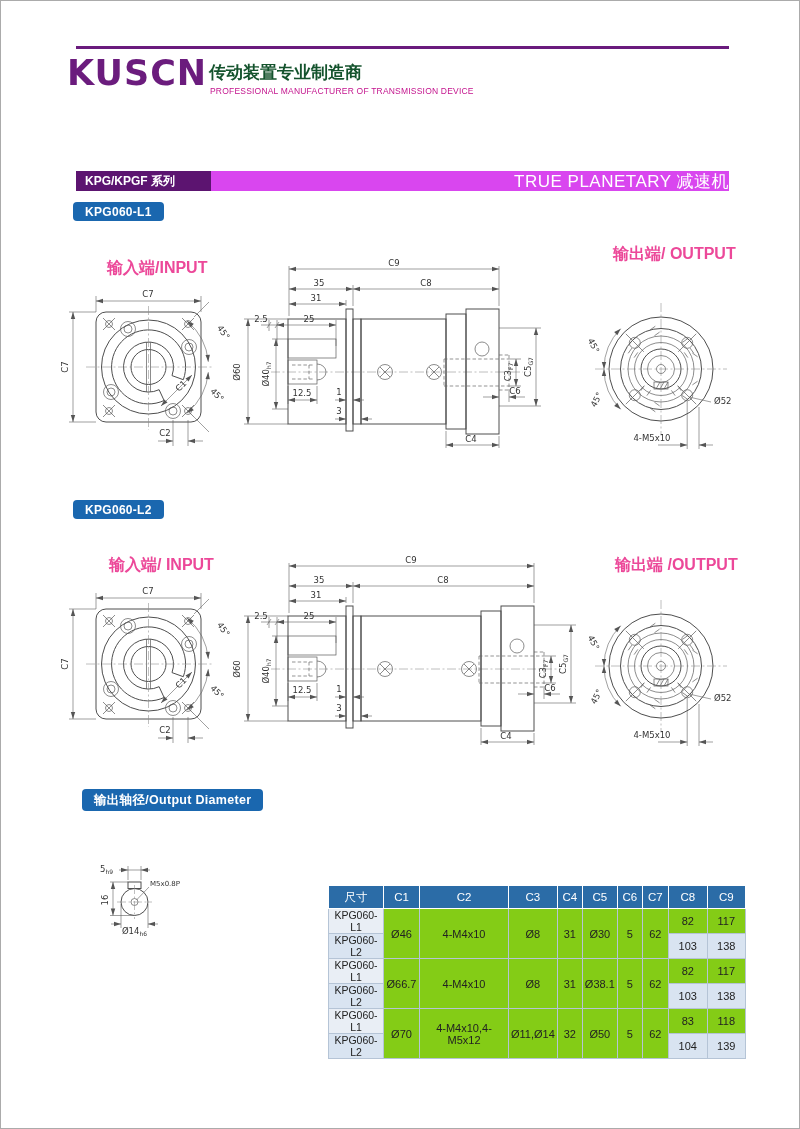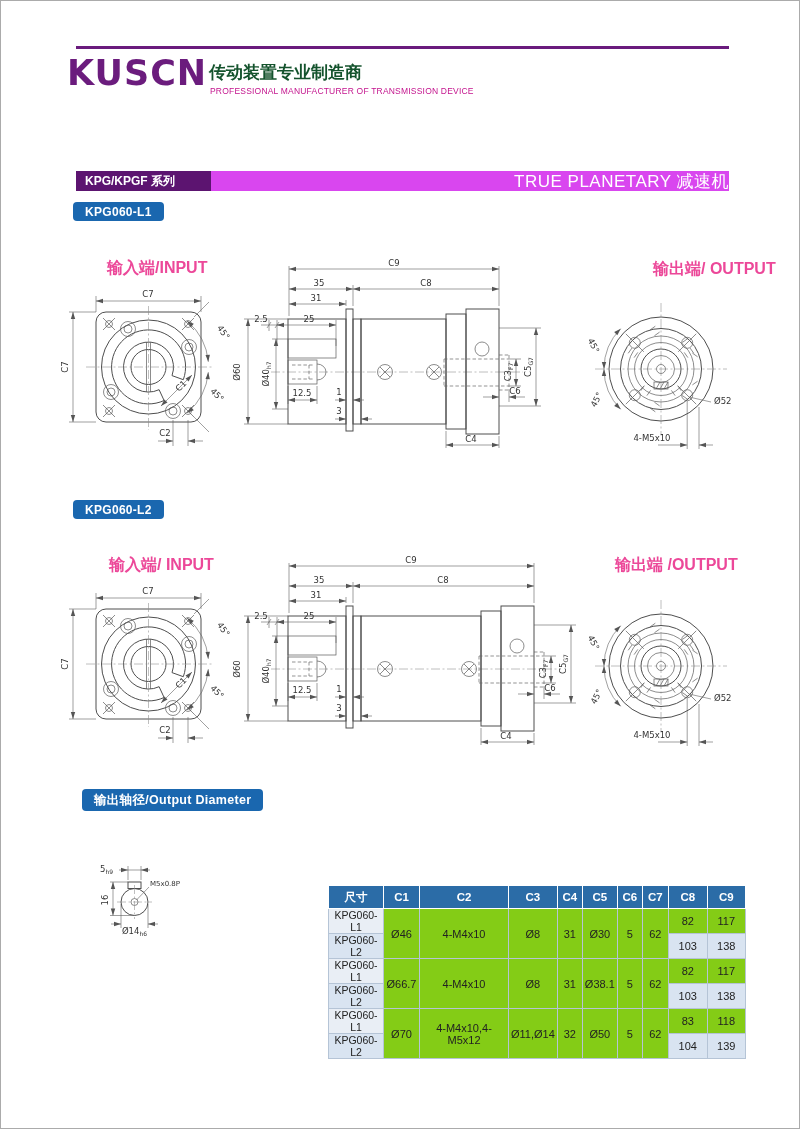--- a/index.html
+++ b/index.html
@@ -14,33 +14,33 @@
   .series-bar{position:absolute;left:75px;top:124px;width:653px;height:20px;display:flex;background:#d946ef;margin-top:46px;}
   .series-left{width:135px;background:#5C1470;color:#fff;font-size:12px;font-weight:700;
                display:flex;align-items:center;padding-left:9px;box-sizing:border-box;}
   .series-right{flex:1;color:#fff;font-size:17px;display:flex;align-items:center;justify-content:flex-end;
                 padding-right:0;box-sizing:border-box;letter-spacing:.5px;}
   .page-title{position:absolute;left:70px;top:157px;font-size:17.5px;font-weight:700;color:#1561A9;letter-spacing:.3px;}
   .badge{position:absolute;background:#1A67AF;color:#fff;font-size:12px;font-weight:700;
          padding:2.5px 12px;border-radius:4px;letter-spacing:.3px;}
   .b-l1{left:72px;top:201px;} .b-l2{left:72px;top:499px;} .b-shaft{left:72px;top:788px;font-size:12.5px;margin-left:9px;}
   .dwg-title{position:absolute;font-size:16px;color:#ec4899;font-weight:700;}
-  .ti-l1-in{left:106px;top:257px;} .ti-l1-out{left:612px;top:258px;margin-left:40px;}
+  .ti-l1-in{left:106px;top:257px;} .ti-l1-out{left:612px;top:243px;}
   .ti-l2-in{left:108px;top:554px;} .ti-l2-out{left:614px;top:554px;}
   svg{position:absolute;overflow:visible;}
   .ln{stroke:#4e4e4e;stroke-width:1;fill:none;}
   .tn{stroke:#5a5a5a;stroke-width:.7;fill:none;}
   .dm{stroke:#5f5f5f;stroke-width:.6;fill:none;}
   .cl{stroke:#8a8a8a;stroke-width:.55;fill:none;stroke-dasharray:9 2.5 2 2.5;}
   .dsh{stroke:#666;stroke-width:.7;fill:none;stroke-dasharray:3.5 2.2;}
   text.dt{fill:#333;font-size:8.5px;font-family:"DejaVu Sans","Liberation Sans",sans-serif;}
   text.dt .sub{font-size:6px;}
   
   .tbl{position:absolute;left:327px;top:884px;border-collapse:collapse;table-layout:fixed;}
-  .tbl th{background:#2B6CA7;color:#fff;font-size:11.5px;font-weight:700;height:22px;border:1px solid #fff;padding:0;}
+  .tbl th{background:#2B6CA7;color:#fff;font-size:11.5px;font-weight:400;height:22px;border:1px solid #fff;padding:0;}
   .tbl td{font-size:11px;color:#222;text-align:center;height:18px;border:1px solid #b5c4d6;padding:0 2px;background:#84cc16;}
   .tbl .r-b td{background:#D9E4F1;}
   .tbl .r-a td.model{background:#E9EEF5;}
   .tbl td.model{font-size:10.5px;}
   .notes{position:absolute;left:327px;top:1017px;font-size:10.5px;color:#333;line-height:14.5px;}
 </style>
 </head>
 <body>
 
 <div class="page">

